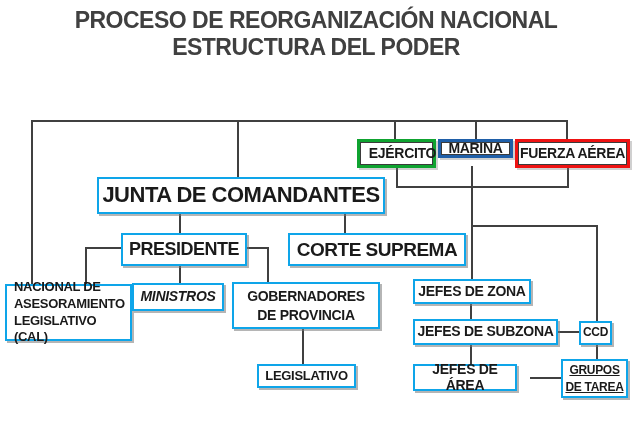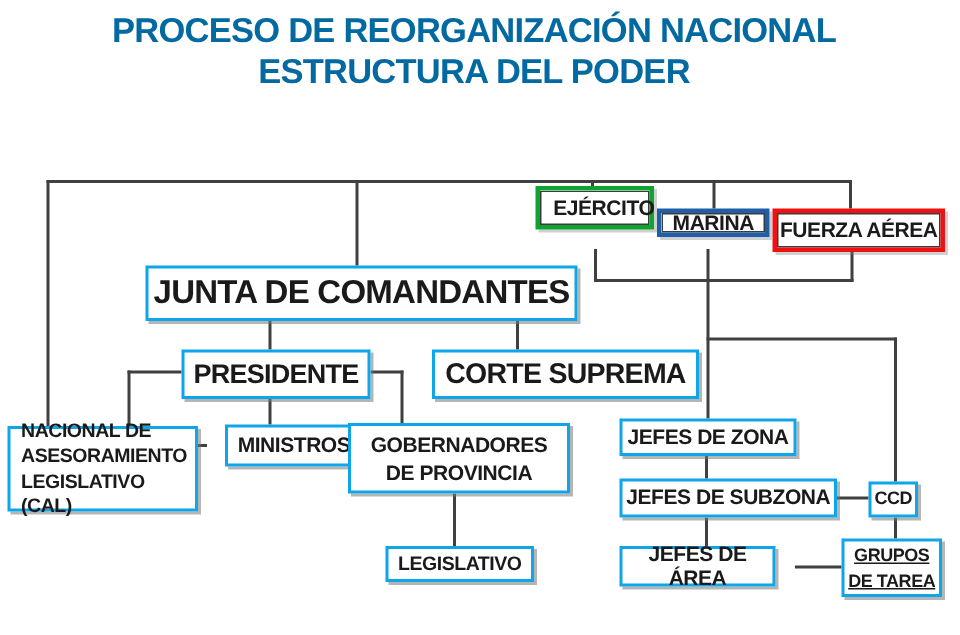--- a/index.html
+++ b/index.html
@@ -2,38 +2,38 @@
 <html><head>
 <meta charset="utf-8">
 <style>
   html,body{margin:0;padding:0;background:#fff;}
   #stage{
     position:relative;width:640px;height:423px;background:#ffffff;overflow:hidden;
     font-family:"Liberation Sans",sans-serif;color:#1a1a1a;
   }
   #title{
     position:absolute;left:0;top:7px;width:632px;text-align:center;
-    font-weight:bold;font-size:23px;line-height:27px;letter-spacing:-0.5px;color:#0369a1;
+    font-weight:bold;font-size:23px;line-height:27px;letter-spacing:-0.5px;color:#404040;
   }
   .box{
     position:absolute;box-sizing:border-box;background:#fff;
     border:2px solid #0ea5e9;box-shadow:2px 2px 0 rgba(120,120,120,0.55);
     display:flex;flex-direction:column;align-items:center;justify-content:center;
     font-weight:bold;text-align:center;letter-spacing:-0.3px;line-height:1.12;
   }
   .line{position:absolute;background:#404040;}
   .mil{border-width:3px;box-shadow:2px 2px 0 rgba(120,120,120,0.35), inset 0 0 0 1px #3b3b3b;}
   .b-junta{left:97px;top:177px;width:288px;height:37px;font-size:22px;letter-spacing:-0.5px;}
-  .b-ejercito{left:357px;top:124px;width:79px;height:29px;font-size:14px;border-color:#0fa330;padding-left:12px;}
+  .b-ejercito{left:357px;top:139px;width:79px;height:29px;font-size:14px;border-color:#0fa330;padding-left:12px;}
   .b-marina{left:438px;top:139px;width:75px;height:19px;font-size:14px;border-color:#1f5fa8;}
   .b-fuerza{left:515px;top:139px;width:115px;height:29px;font-size:14px;border-color:#ee1212;}
   .b-presidente{left:121px;top:233px;width:126px;height:33px;font-size:18px;letter-spacing:-0.5px;}
   .b-corte{left:288px;top:233px;width:178px;height:33px;font-size:19px;letter-spacing:-0.5px;}
   .b-comision{left:5px;top:284px;width:127px;height:57px;align-items:flex-start;padding-left:7px;font-size:13px;line-height:1.3;text-align:left;}
-  .b-ministros{left:150px;top:283px;width:92px;height:28px;font-size:14px;}
+  .b-ministros{left:132px;top:283px;width:92px;height:28px;font-size:14px;font-style:italic;}
   .b-gobernadores{left:232px;top:282px;width:148px;height:47px;font-size:14px;line-height:1.3;}
   .b-intendentes{left:257px;top:364px;width:99px;height:24px;font-size:13px;}
   .b-zona{left:413px;top:279px;width:118px;height:25px;font-size:14px;}
   .b-subzona{left:413px;top:319px;width:145px;height:26px;font-size:14px;}
   .b-ccd{left:579px;top:321px;width:33px;height:24px;font-size:12px;}
   .b-area{left:413px;top:364px;width:104px;height:27px;font-size:14px;}
   .b-grupos{left:561px;top:359px;width:67px;height:39px;font-size:12px;line-height:1.35;text-decoration:underline;}
 </style>
 </head>
 <body>

